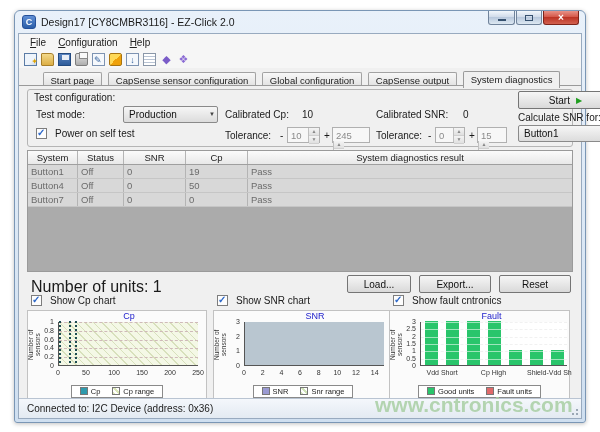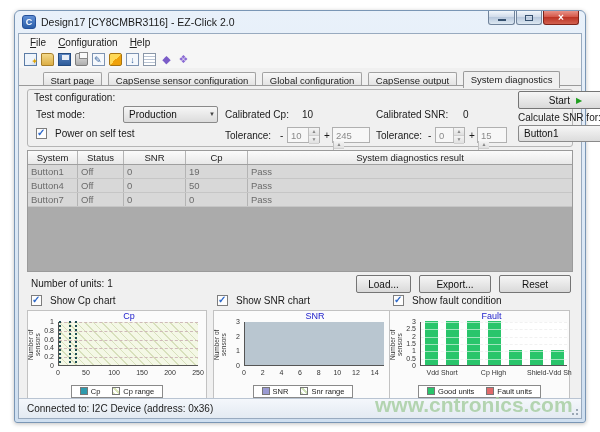--- a/index.html
+++ b/index.html
@@ -91,21 +91,21 @@
     border:1px solid #9a9a9a; background:#ababab; font-size:9.5px; }
   .grow { display:flex; height:14px; }
   .grow.head { background:linear-gradient(#fbfbfb,#e8e8e8); color:#222; height:14px; border-bottom:1px solid #9f9f9f; }
   .grow.body { background:#d8d8d8; color:#6b6b6b; border-bottom:1px solid #c6c6c6; }
   .gcell { padding:1px 3px 0 3px; border-right:1px solid #b4b4b4; overflow:hidden; white-space:nowrap; }
   .grow.head .gcell { text-align:center; }
   .c0 { width:50px; } .c1 { width:46px; } .c2 { width:62px; } .c3 { width:62px; } .c4 { flex:1; border-right:none; }
   .grow.head .c4 { text-align:center; }
 
   
-  .units-label { position:absolute; left:12px; top:192px; font-size:10px; color:#1a1a1a; }
+  .units-label { position:absolute; left:12px; top:192px; font-size:16px; color:#1a1a1a; }
   .charts-wrap { position:absolute; left:0; right:0; top:224px; bottom:0; }
 
   
   .chart { position:absolute; top:0; height:92px; border:1px solid #c2c2c2; background:#fbfbfb; }
   .ch-title { position:absolute; top:0px; left:30px; right:6px; text-align:center;
     font-size:9px; color:#2222cc; }
   .ch-ylabel { position:absolute; left:-1px; top:8px; width:10px; height:52px;
     font-size:6.5px; color:#333; writing-mode:vertical-rl; transform:rotate(180deg);
     text-align:center; }
   .plot { position:absolute; left:30px; top:11px; height:44px;
@@ -275,41 +275,41 @@
         <div class="grow body">
           <span class="gcell c0">Button7</span>
           <span class="gcell c1">Off</span>
           <span class="gcell c2">0</span>
           <span class="gcell c3">0</span>
           <span class="gcell c4">Pass</span>
         </div>
       </div>
 
       <div class="units-label">Number of units: 1</div>
-      <div class="btn" style="right:170px; top:189px; width:55px;">
+      <div class="btn" style="right:170px; top:189px; width:64px;">
           <span>Load...</span>
         </div>
       <div class="btn" style="right:90px; top:189px; width:72px;">
           <span>Export...</span>
         </div>
       <div class="btn" style="right:10px; top:189px; width:72px;">
           <span>Reset</span>
         </div>
 
       <div class="checkline" style="left:12px; top:209px;">
         <span class="cbox checked"></span>
         <span>Show Cp chart</span>
       </div>
       <div class="checkline" style="left:198px; top:209px;">
         <span class="cbox checked"></span>
         <span>Show SNR chart</span>
       </div>
       <div class="checkline" style="left:374px; top:209px;">
         <span class="cbox checked"></span>
-        <span>Show fault condition</span>
+        <span>Show fault cntronics</span>
       </div>
 
       <div class="charts-wrap">
         <div class="chart" style="left:8px; width:180px;">
             <div class="ch-title">Cp</div>
             <div class="ch-ylabel">Number of sensors</div>
             <div class="plot" style="width: 140px; background: repeating-linear-gradient(45deg, rgba(150, 170, 90, 0.3) 0px, rgba(150, 170, 90, 0.3) 1px, transparent 1px, transparent 6px) rgb(244, 248, 230);">
               <div class="gridline" style="top: 35.2px; border-top: 1px dashed rgb(207, 185, 185); height: 0px;"></div>
               <div class="gridline" style="top: 26.4px; border-top: 1px dashed rgb(207, 185, 185); height: 0px;"></div>
               <div class="gridline" style="top: 17.6px; border-top: 1px dashed rgb(207, 185, 185); height: 0px;"></div>

